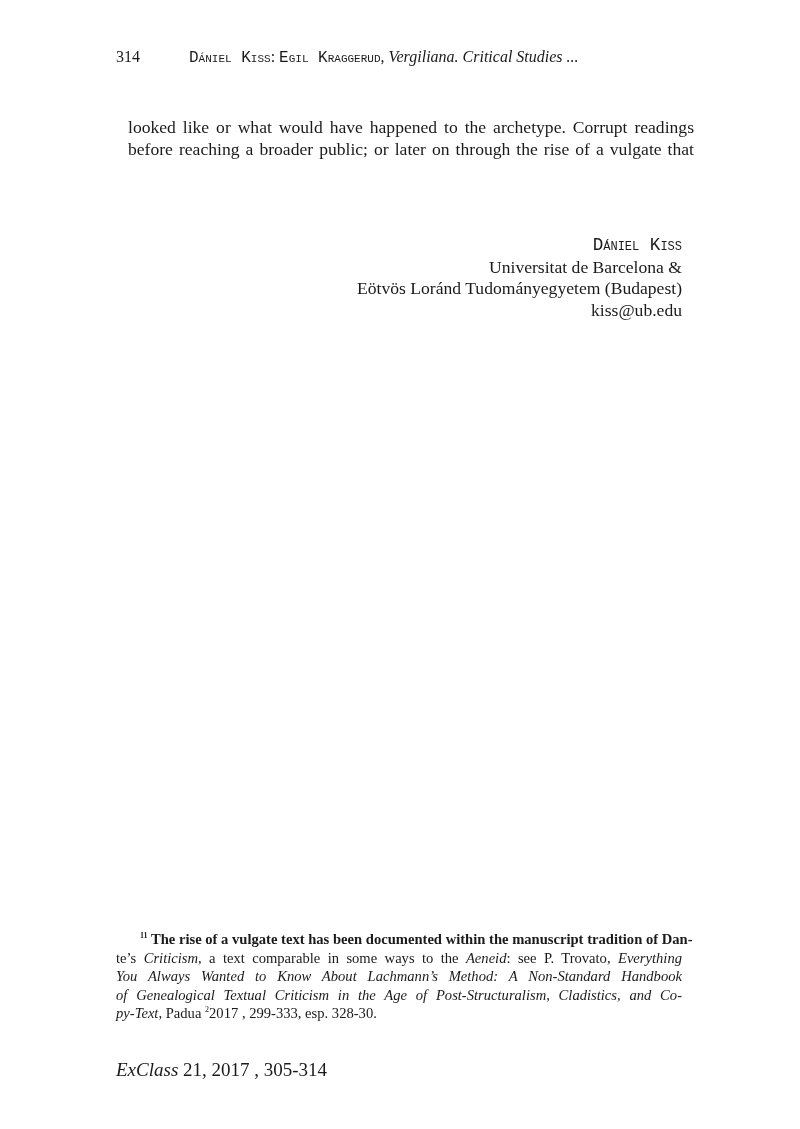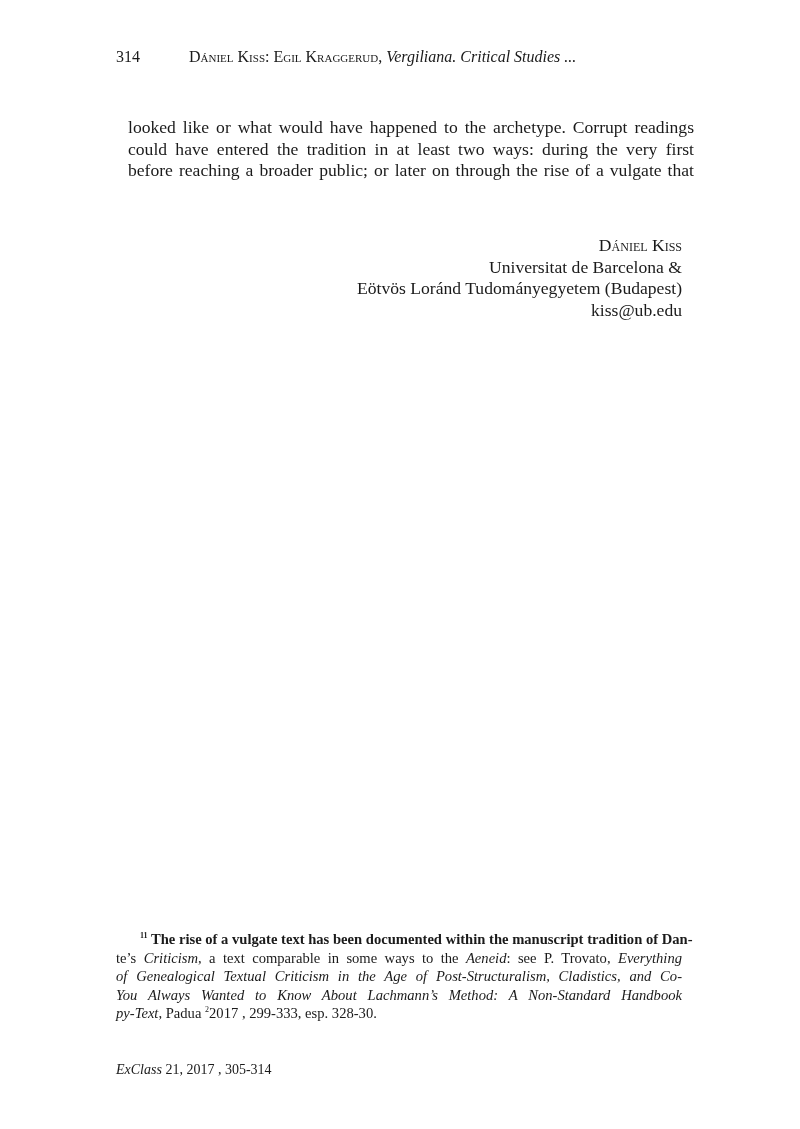--- a/index.html
+++ b/index.html
@@ -21,21 +21,21 @@
     left: 116px;
     width: 580px;
     font-size: 16px;
     line-height: 20px;
     white-space: nowrap;
   }
   .running-head .page-number {
     display: inline-block;
     width: 73px;
   }
-  .sc { font-variant: small-caps; }
+  .sc { font-variant: small-caps; font-family: Liberation Mono, monospace; }
   .it { font-style: italic; }
 
   .body-text {
     position: absolute;
     top: 113px;
     left: 124px;
     width: 566px;
     font-size: 17.6px;
     line-height: 21.5px;
     text-align: justify;
@@ -86,48 +86,47 @@
   .footnote sup {
     font-size: 8px;
     vertical-align: 6px;
     line-height: 0;
   }
 
   .footer {
     position: absolute;
     top: 1061px;
     left: 116px;
-    font-size: 14px;
+    font-size: 19px;
     line-height: 18px;
     white-space: nowrap;
   }
 </style>
 </head>
 <body>
 
 <div class="running-head">
   <span class="page-number">314</span><span class="sc">Dániel Kiss</span><span>: </span><span class="sc">Egil Kraggerud</span><span>, </span><span class="it">Vergiliana. Critical Studies ...</span>
 </div>
 
 <div class="body-text">
   <span class="line">looked like or what would have happened to the archetype. Corrupt readings</span>
-  <span class="line">could have entered the tradition in at least two ways: during the very first</span>
   <span class="line">before reaching a broader public; or later on through the rise of a vulgate that</span>
 </div>
 
 <div class="signature">
   <div class="sc">Dániel Kiss</div>
   <div>Universitat de Barcelona &amp;</div>
   <div>Eötvös Loránd Tudományegyetem (Budapest)</div>
   <div>kiss@ub.edu</div>
 </div>
 
 <div class="footnote">
   <span class="line first"><sup>11</sup><span> The rise of a vulgate text has been documented within the manuscript tradition of Dan-</span></span>
   <span class="line"><span>te’s </span><span class="it">Criticism</span><span>, a text comparable in some ways to the </span><span class="it">Aeneid</span><span>: see P. Trovato, </span><span class="it">Everything</span></span>
+  <span class="line it">You Always Wanted to Know About Lachmann’s Method: A Non-Standard Handbook</span>
   <span class="line it">of Genealogical Textual Criticism in the Age of Post-Structuralism, Cladistics, and Co-</span>
-  <span class="line it">You Always Wanted to Know About Lachmann’s Method: A Non-Standard Handbook</span>
   <span class="line last"><span class="it">py-Text</span><span>, Padua </span><sup>2</sup><span>2017 , 299-333, esp. 328-30.</span></span>
 </div>
 
 <div class="footer">
   <span class="it">ExClass</span><span> 21, 2017 , 305-314</span>
 </div>
 
 </body></html>

